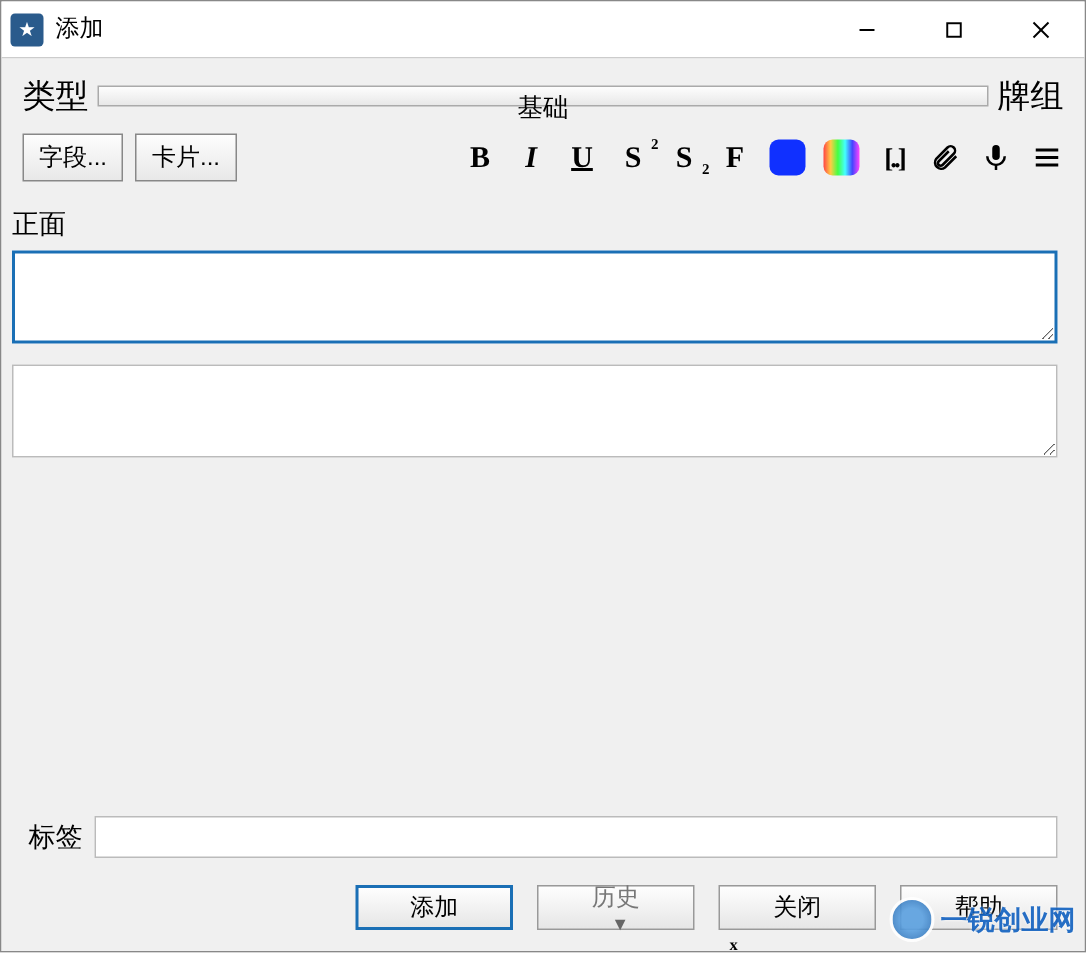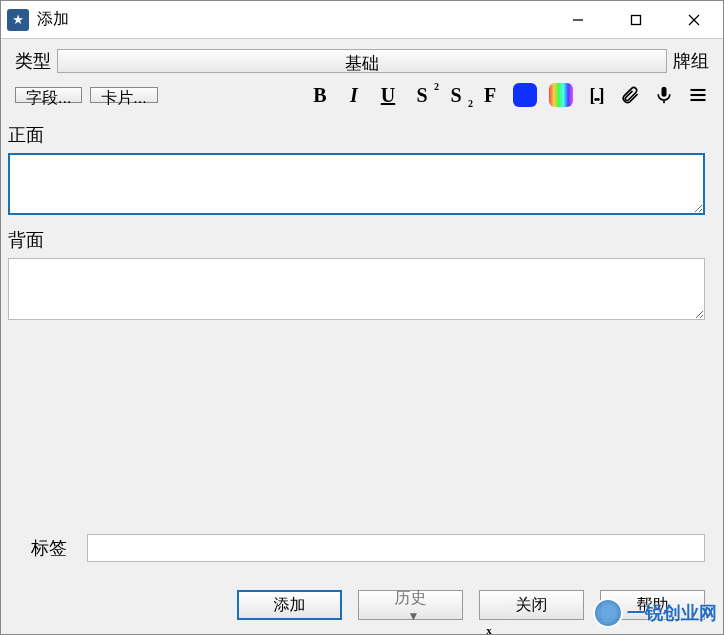--- a/index.html
+++ b/index.html
@@ -59,39 +59,39 @@
   display: flex;
   flex-direction: column;
 }
 
 .row1 {
   display: flex;
   align-items: center;
   padding: 10px 14px 6px 14px;
   gap: 6px;
 }
-.label-inline { font-size: 18px; color: #000; }
+.label-inline { font-size: 22px; color: #000; }
 .sel-btn {
   flex: 1;
-  height: 24px;
+  height: 14px;
   background: linear-gradient(#fdfdfd,#e8e8e8);
   border: 1px solid #aaa;
   font-size: 17px;
   text-align: center;
   line-height: 28px;
   cursor: pointer;
 }
 
 .row2 {
   display: flex;
   align-items: center;
   padding: 4px 14px 6px 14px;
 }
 .small-btn {
-  height: 16px;
+  height: 32px;
   background: linear-gradient(#fdfdfd,#e8e8e8);
   border: 1px solid #888;
   font-size: 16px;
   padding: 0 10px;
   cursor: pointer;
   margin-right: 8px;
 }
 .toolbar-spacer { flex: 1; }
 .fmt-toolbar { display: flex; align-items: center; gap: 12px; }
 .fmt-btn {
@@ -285,28 +285,27 @@
         </div>
       </div>
     </div>
 
     <div class="field-section">
       <div class="field-label">正面</div>
       <textarea class="field-input" style=""></textarea>
     </div>
 
     <div class="field-section">
-      <div class="field-label">背面</div>
       <textarea class="field-input2" style=""></textarea>
     </div>
 
     <div class="flex-spacer"></div>
 
     <div class="tag-row">
-      <span class="field-label" style="margin:12px">标签</span>
+      <span class="field-label" style="margin:0">标签</span>
       <input class="tag-input" type="text" value="" style="">
     </div>
 
     <div class="footer">
       <button class="btn primary">添加</button>
       <button class="btn disabled">
         <span>历史</span>
         <span class="tri">▼</span>
       </button>
       <button class="btn">关闭</button>

